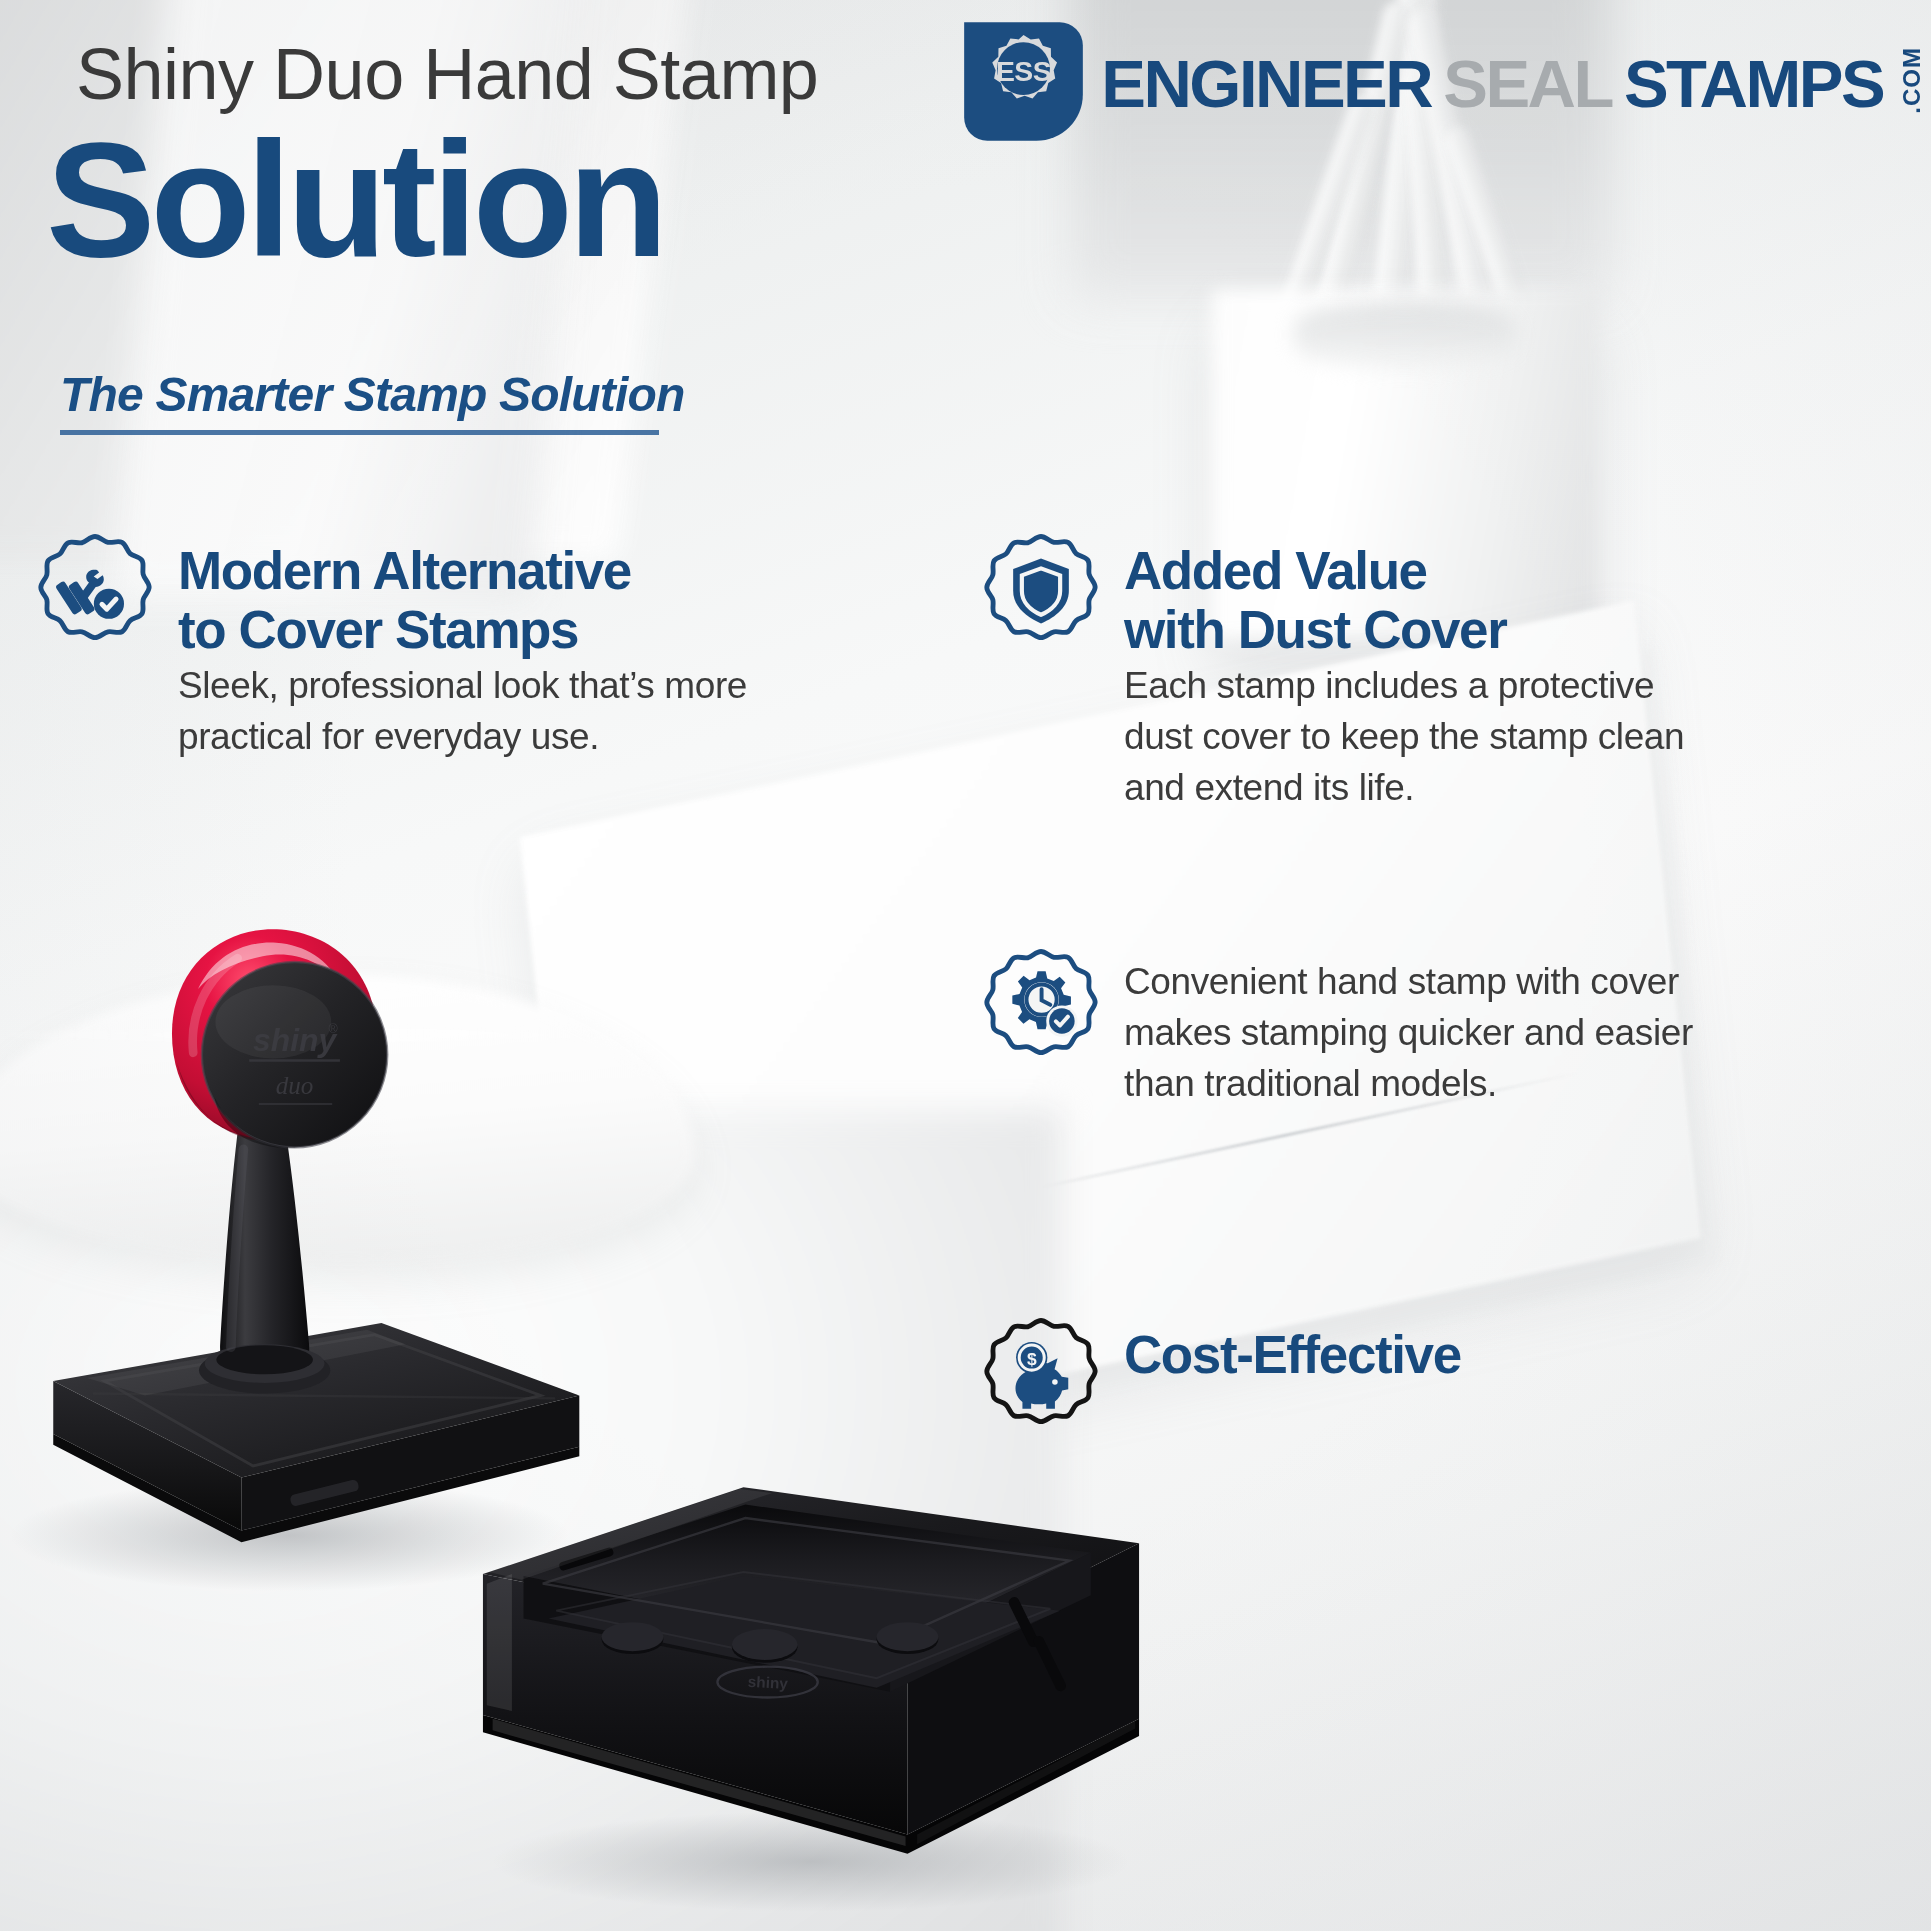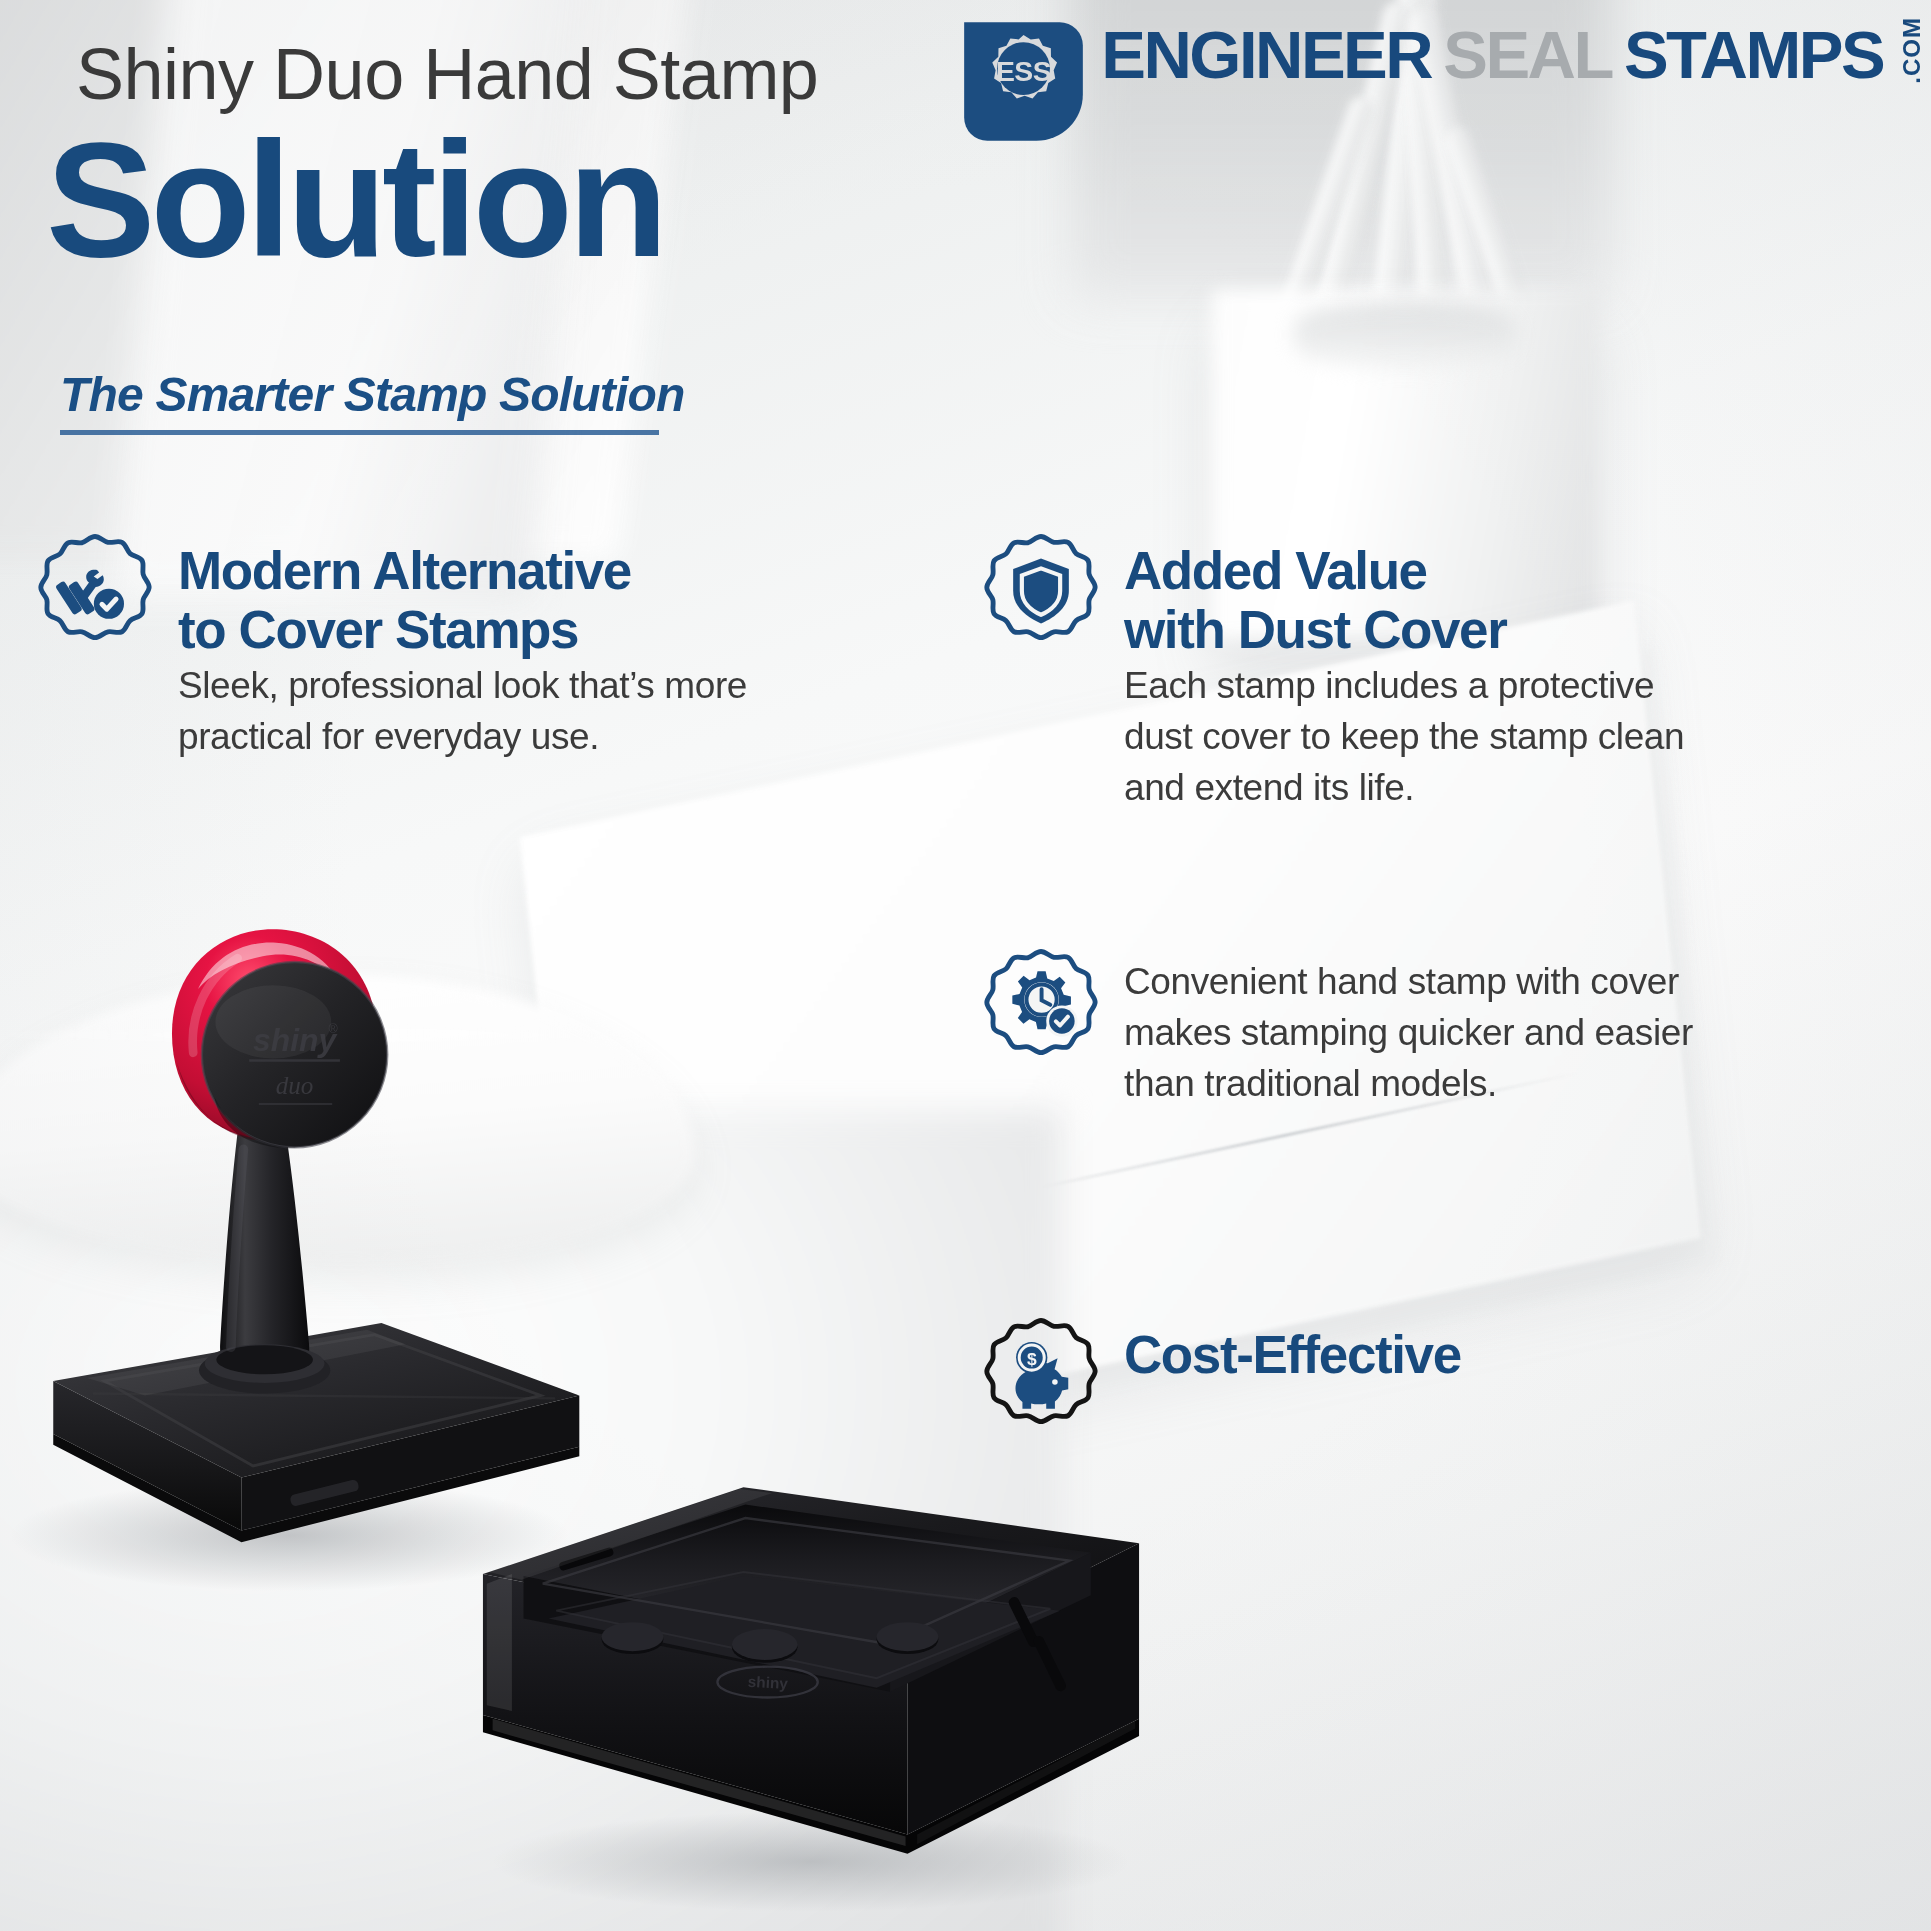--- a/index.html
+++ b/index.html
@@ -103,21 +103,21 @@
     background:radial-gradient(ellipse at 50% 45%,rgba(255,255,255,0) 45%,rgba(210,213,215,.28) 100%);
   }
 
   
   .header{position:absolute;left:16px;top:0;width:1931px;height:164px;}
   .product-title{
     position:absolute;left:60px;top:33px;
     font-size:72px;font-weight:400;letter-spacing:-0.5px;
     color:#3a3a3a;white-space:nowrap;
   }
-  .logo{position:absolute;right:21px;top:17.4px;display:flex;align-items:flex-start;gap:13.5px;}
+  .logo{position:absolute;right:21px;top:17.4px;display:flex;align-items:center;gap:13.5px;}
   .logo-shield{width:129px;height:129px;flex:0 0 auto;}
   .logo-word{display:flex;align-items:flex-end;gap:12px;}
   .lw{font-size:67px;font-weight:700;letter-spacing:-2.5px;line-height:1;font-family:"Liberation Sans",sans-serif;}
   .lw.blue{color:#18497d;}
   .lw.gray{color:#a7abae;}
   .logo-dotcom{
     writing-mode:vertical-rl;text-orientation:mixed;
     font-size:24px;font-weight:700;color:#18497d;letter-spacing:1px;
     margin-left:2.9px;margin-bottom:3.9px;transform:rotate(180deg);
   }

